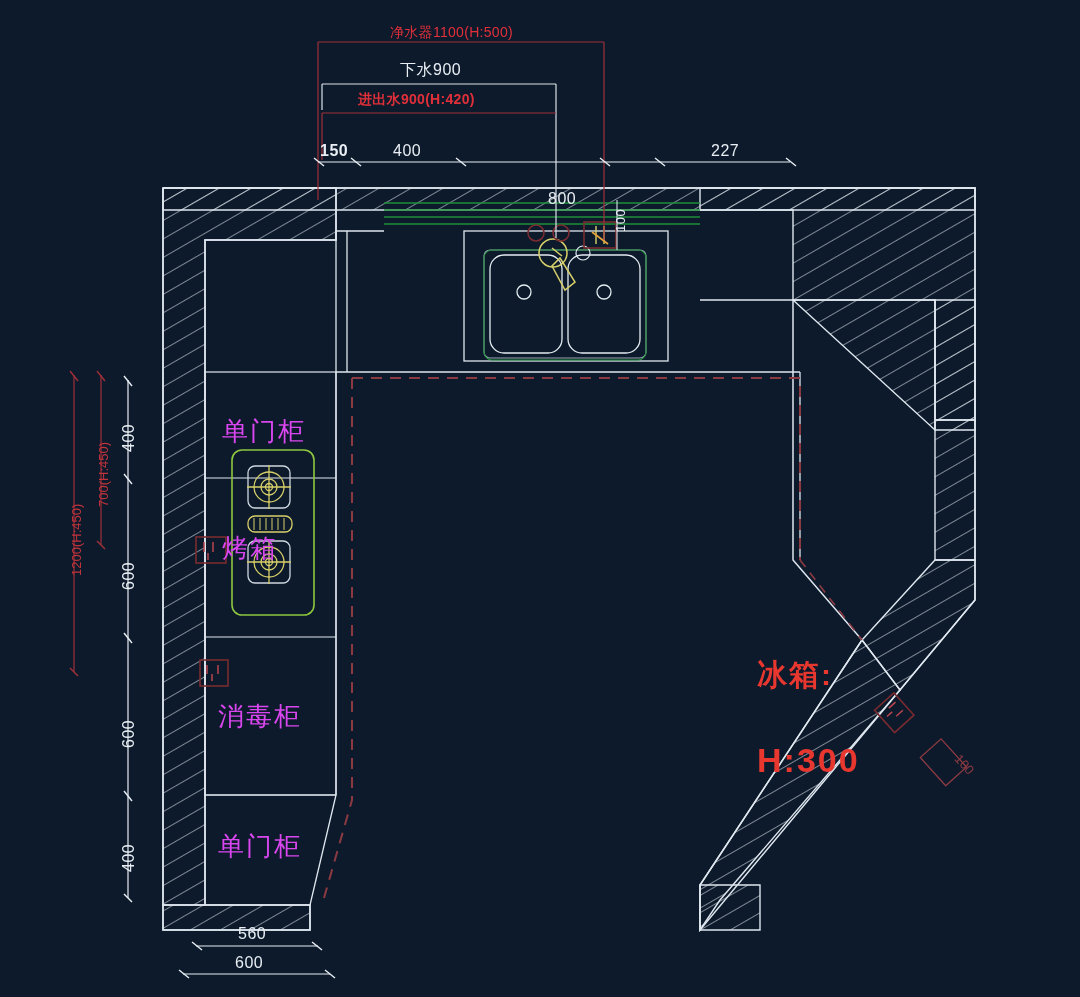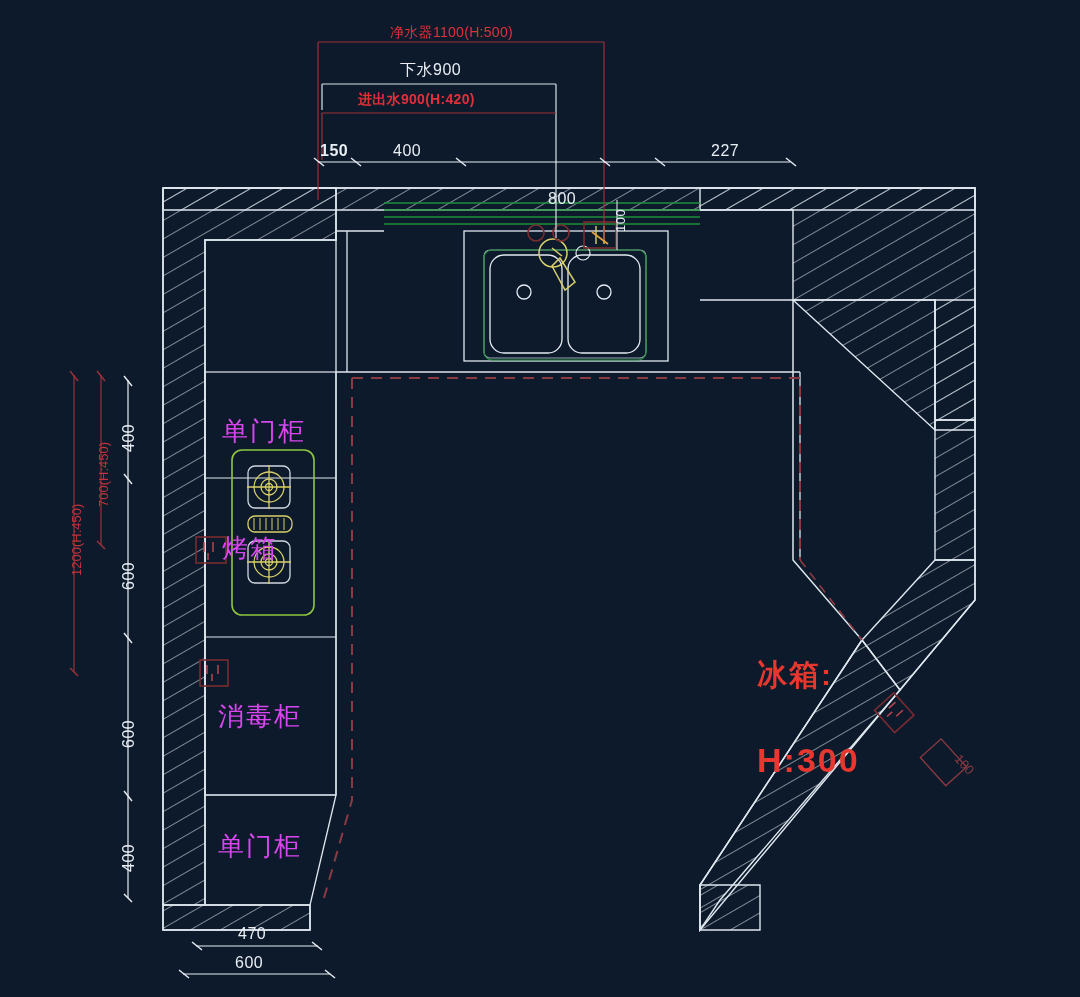--- a/index.html
+++ b/index.html
@@ -263,16 +263,16 @@
 
 <div class="lbl cab" style="left:222px;top:418px;">单门柜</div>
 <div class="lbl cab" style="left:222px;top:537px;font-family:Liberation Mono, monospace;">烤箱</div>
 <div class="lbl cab" style="left:218px;top:703px;text-align:right;">消毒柜</div>
 <div class="lbl cab" style="left:218px;top:833px;">单门柜</div>
 
 <div class="lbl fridge-t fridge-1" style="left:757px;top:660px;">冰箱:</div>
 <div class="lbl fridge-t fridge-2" style="left:757px;top:698px;margin-top:45px;">H:300</div>
 <div class="lbl dim-r-sm rot-45" style="left:962px;top:752px;font-size:13px;color:#8c3a42;">100</div>
 
-<div class="lbl dim-w" style="left:238px;top:926px;">470</div>
+<div class="lbl dim-w" style="left:238px;top:926px;">560</div>
 <div class="lbl dim-w" style="left:235px;top:955px;">600</div>
 
 </div>
 
 </body></html>

